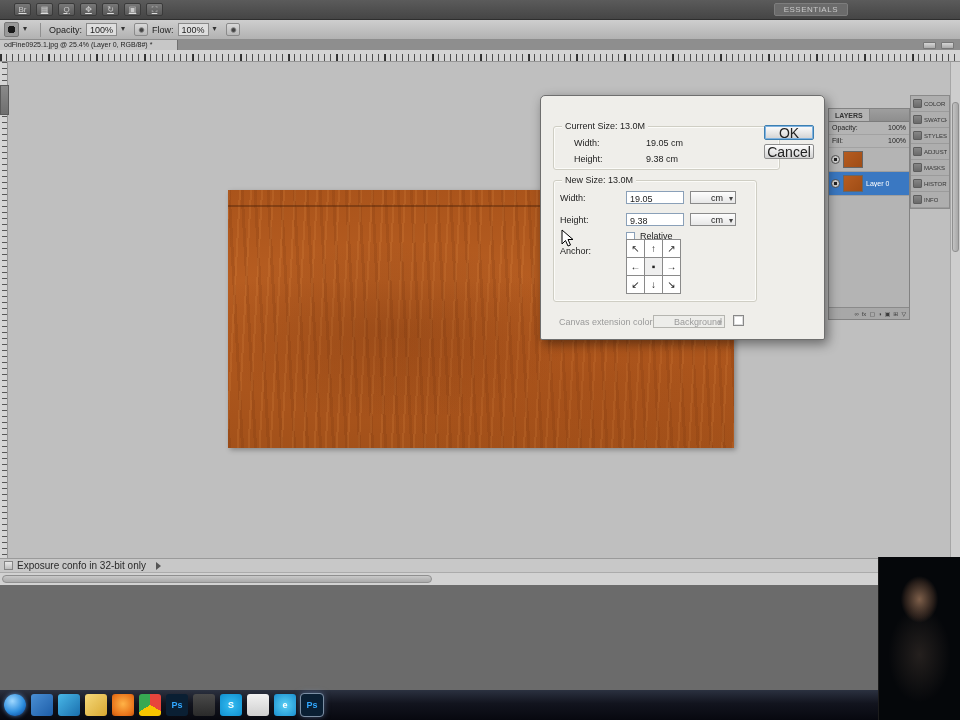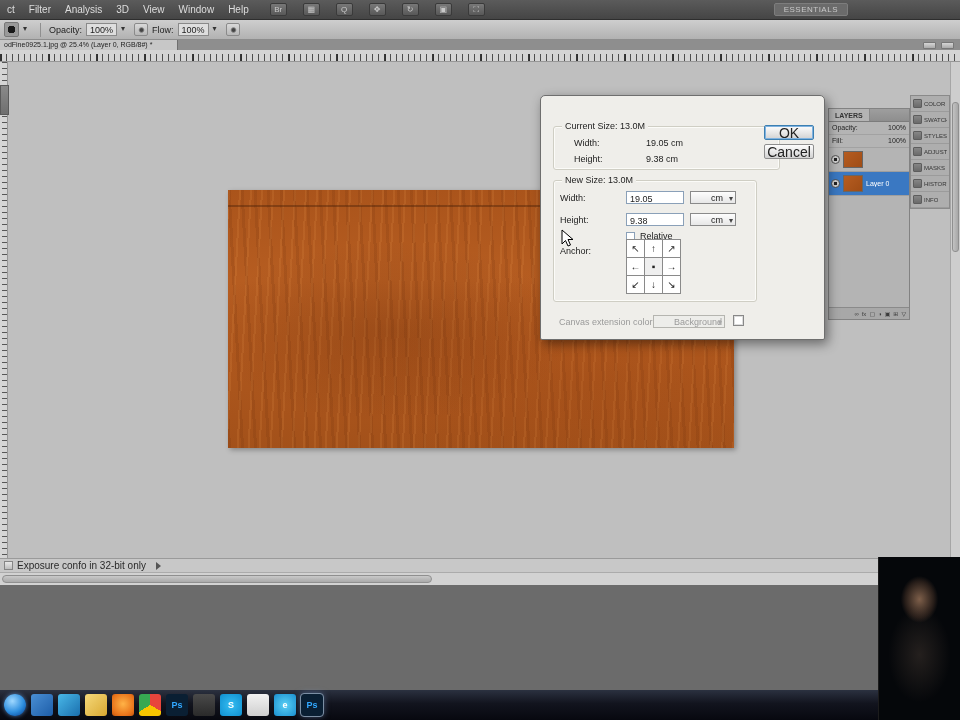--- a/index.html
+++ b/index.html
@@ -5,21 +5,21 @@
   * { margin:0; padding:0; box-sizing:border-box; }
   body { width:960px; height:720px; overflow:hidden; font-family:"Liberation Sans", sans-serif; background:#bfbfbf; }
   #screen { position:relative; width:960px; height:720px; overflow:hidden; }
 
   
   #menubar { position:absolute; left:0; top:0; width:960px; height:20px;
     background:linear-gradient(#5b5b5b,#454545); display:flex; align-items:center;
     color:#ddd; font-size:10px; border-bottom:1px solid #2e2e2e; }
   .menu-items { display:flex; }
   .menu-item { padding:0 7px; line-height:19px; cursor:default; }
-  .appbar-icons { display:flex; gap:16px; margin-left:14px; }
+  .appbar-icons { display:flex; gap:5px; margin-left:14px;text-decoration:underline; }
   .appbar-icon { width:17px; height:13px; background:linear-gradient(#787878,#585858);
     border:1px solid #3a3a3a; border-radius:2px; color:#c9c9c9; font-size:8px;
     text-align:center; line-height:11px; overflow:hidden; }
   .workspace-pill { margin-left:auto; margin-right:112px; background:#6b6b6b;
     border:1px solid #7d7d7d; color:#c9c9c9; font-size:8px; padding:1px 9px;
     border-radius:2px; letter-spacing:.5px; }
 
   
   #optionsbar { position:absolute; left:0; top:20px; width:960px; height:20px;
     background:linear-gradient(#cecece,#b2b2b2); border-bottom:1px solid #8d8d8d;
@@ -164,29 +164,20 @@
       radial-gradient(ellipse 38px 58px at 50% 60%, rgba(62,52,46,.55), transparent 82%);
     border-left:1px solid #1c1c1c; }
   #cursor { position:absolute; left:561px; top:229px; z-index:60; }
 </style>
 </head>
 <body>
 
 <div id="screen">
 
   <div id="menubar">
-    <div class="menu-items">
-        <div class="menu-item">ct</div>
-        <div class="menu-item">Filter</div>
-        <div class="menu-item">Analysis</div>
-        <div class="menu-item">3D</div>
-        <div class="menu-item">View</div>
-        <div class="menu-item">Window</div>
-        <div class="menu-item">Help</div>
-      </div>
     <div class="appbar-icons">
         <div class="appbar-icon">Br</div>
         <div class="appbar-icon">▦</div>
         <div class="appbar-icon">Q</div>
         <div class="appbar-icon">✥</div>
         <div class="appbar-icon">↻</div>
         <div class="appbar-icon">▣</div>
         <div class="appbar-icon">⛶</div>
       </div>
     <div class="workspace-pill">ESSENTIALS</div>

